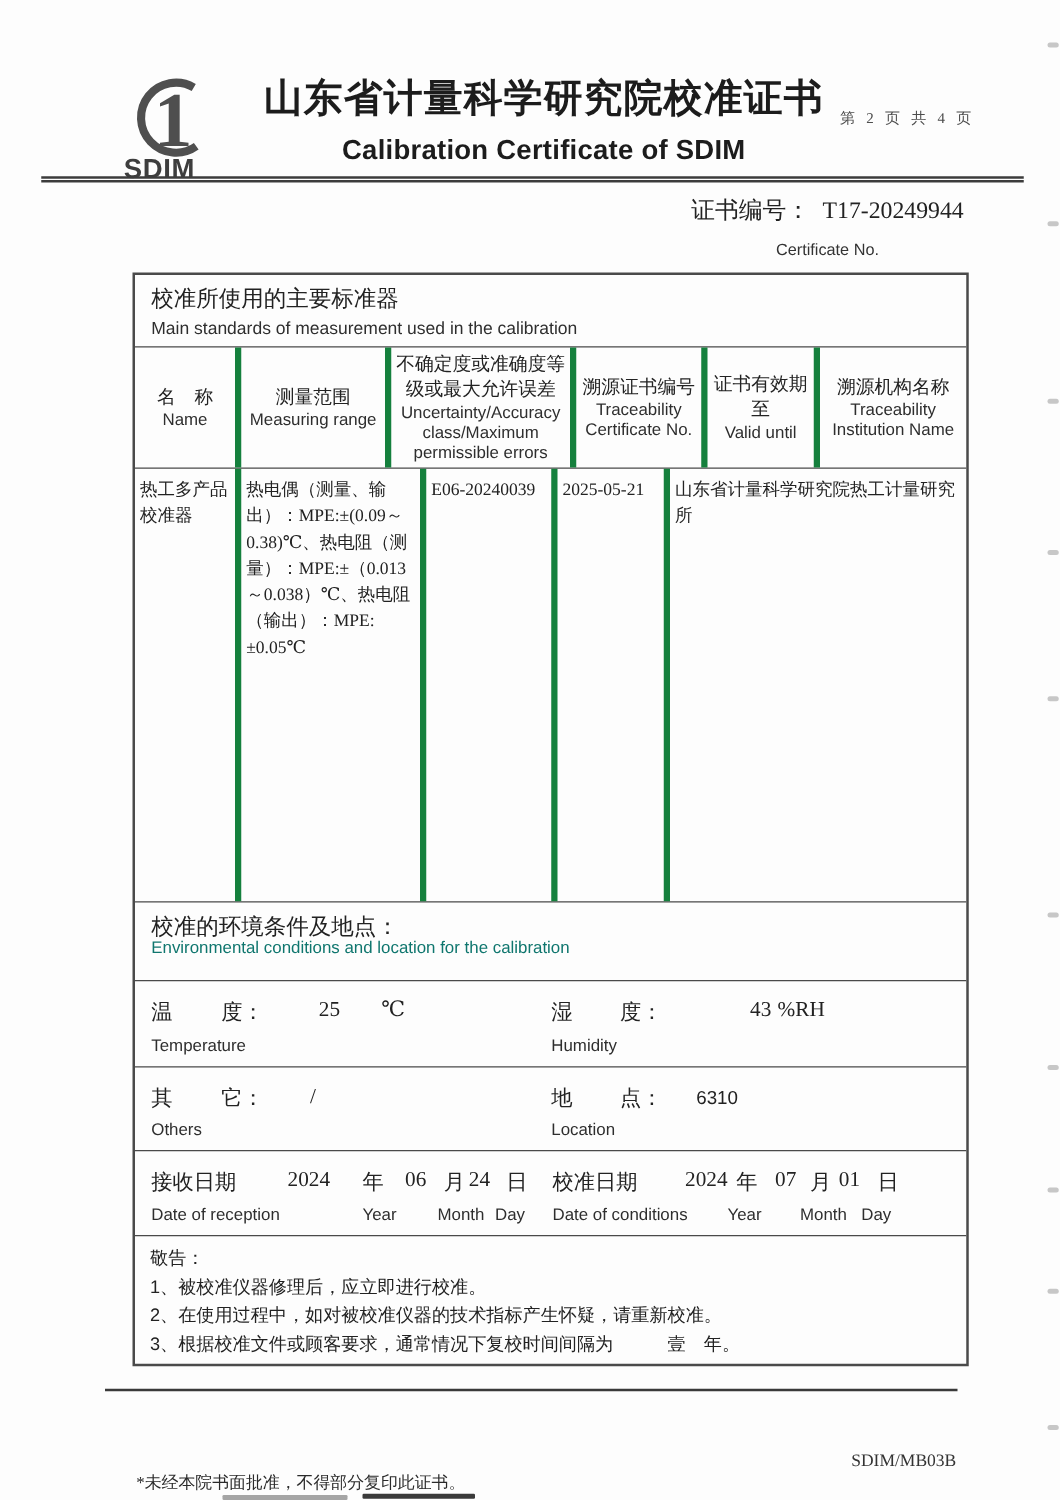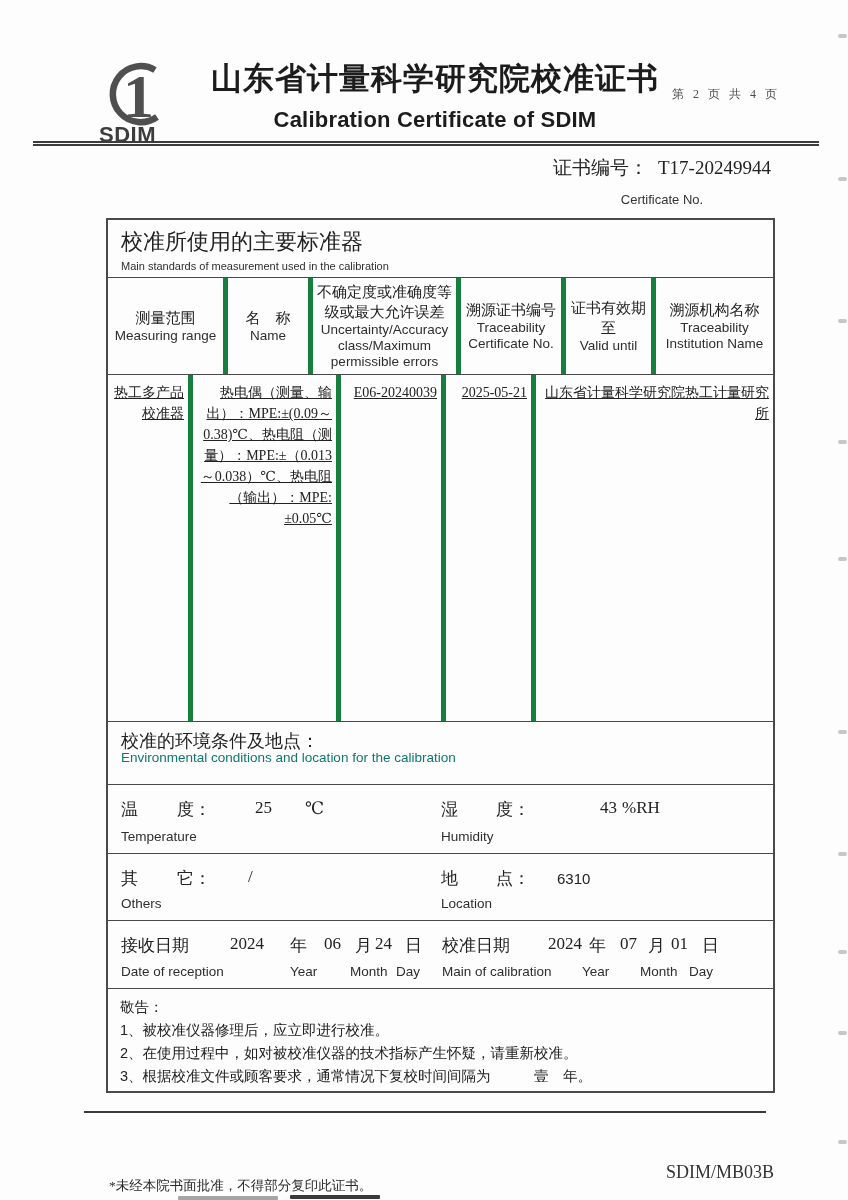--- a/index.html
+++ b/index.html
@@ -25,50 +25,50 @@
   .cert-line1 { font-size:19px; color:#222; white-space:nowrap; }
   .cert-line1 .val { margin-left:10px; }
   .cert-line2 { margin-top:11px; font-size:13px; color:#333; }
 
   
   .main-box { position:absolute; left:106px; top:218px; width:669px; height:875px;
               border:2px solid #4a4a4a; background:transparent; }
   .row { position:relative; width:100%; border-bottom:1px solid #4a4a4a; }
   .row:last-child { border-bottom:none; }
   .row-a { height:58px; padding:7px 13px 0 13px; }
-  .row-a .t-cn { font-size:22px; color:#222; }
-  .row-a .t-en { font-size:11px; color:#2e2e2e; margin-top:3px; }
+  .row-a .t-cn { font-size:18px; color:#222; }
+  .row-a .t-en { font-size:14px; color:#2e2e2e; margin-top:3px; }
   .row-b { height:97px; display:flex; }
   .row-c { height:347px; display:flex; }
   .cell { border-right:5px solid #15803d; height:100%; overflow:hidden; }
   .cell:last-child { border-right:none; }
   .c1 { width:85px; } .c2 { width:120px; } .c3 { width:148px; }
   .c4 { width:105px; } .c5 { width:90px; } .c6 { flex:1; }
   .hcell { display:flex; flex-direction:column; align-items:center; justify-content:center;
            text-align:center; padding:2px 4px; }
   .hcell .h-cn { font-size:15px; line-height:1.3; color:#222; }
   .hcell .h-en { font-size:13.5px; line-height:1.18; color:#2e2e2e; margin-top:1px; }
-  .dcell { padding:7px 4px 0 4px; text-align:right; font-size:14px; line-height:1.5; color:#222;text-decoration:underline; }
+  .dcell { padding:7px 4px 0 4px; text-align:left; font-size:14px; line-height:1.5; color:#222; }
 
   .row-d { height:63px; }
   .sec-title-cn { position:absolute; left:13px; top:7px; font-size:18px; color:#222; }
   .sec-title-en { position:absolute; left:13px; bottom:19px; font-size:13.5px; color:#0f766e; }
 
   .row-e { height:69px; } .row-f { height:67px; } .row-g { height:68px; }
   .fld { position:absolute; top:13px; font-size:17px; color:#222; white-space:nowrap; }
   .fld-en { position:absolute; bottom:9px; font-size:13.5px; color:#2e2e2e; white-space:nowrap; }
   .fld-val { font-family:"Liberation Serif","DejaVu Serif",serif; }
 
   .row-h { height:103px; padding:7px 12px 0 12px; }
   .row-h .n-line { font-size:14.5px; line-height:1.58; color:#222; }
 
   
   .footer-rule { position:absolute; left:84px; top:1111px; width:682px; border-top:2px solid #3a3a3a; }
   .footnotes { position:absolute; left:109px; top:1176px; font-size:13.5px; line-height:1.55; color:#2a2a2a; }
-  .form-no { position:absolute; left:666px; top:1162px; font-size:18px; color:#333; }
+  .form-no { position:absolute; left:681px; top:1162px; font-size:14px; color:#333; }
 
   
   .scan-mark { position:absolute; right:1px; width:9px; height:4px; background:#9a9a9a;
                opacity:0.55; border-radius:2px; }
   .smudge { position:absolute; height:4px; background:#3a3a3a; border-radius:1px; }
   .smudge.light { opacity:0.45; }
 </style>
 </head>
 <body>
 
@@ -95,27 +95,27 @@
   </div>
 
   <div class="main-box">
 
     <div class="row row-a">
       <div class="t-cn sans">校准所使用的主要标准器</div>
       <div class="t-en sans">Main standards of measurement used in the calibration</div>
     </div>
 
     <div class="row row-b sans">
+      <div class="cell hcell c1">
+        <div class="h-cn">名　称</div>
+        <div class="h-en">Name</div>
+      </div>
       <div class="cell hcell c2">
         <div class="h-cn">测量范围</div>
         <div class="h-en">Measuring range</div>
-      </div>
-      <div class="cell hcell c1">
-        <div class="h-cn">名　称</div>
-        <div class="h-en">Name</div>
       </div>
       <div class="cell hcell c3">
         <div class="h-cn">不确定度或准确度等级或最大允许误差</div>
         <div class="h-en">Uncertainty/Accuracy class/Maximum permissible errors</div>
       </div>
       <div class="cell hcell c4">
         <div class="h-cn">溯源证书编号</div>
         <div class="h-en">Traceability Certificate No.</div>
       </div>
       <div class="cell hcell c5">
@@ -177,21 +177,21 @@
       <span class="fld fld-val" style="left:440px">2024</span>
       <span class="fld" style="left:481px">年</span>
       <span class="fld fld-val" style="left:512px">07</span>
       <span class="fld" style="left:540px">月</span>
       <span class="fld fld-val" style="left:563px">01</span>
       <span class="fld" style="left:594px">日</span>
       <span class="fld-en sans" style="left:13px">Date of reception</span>
       <span class="fld-en sans" style="left:182px">Year</span>
       <span class="fld-en sans" style="left:242px">Month</span>
       <span class="fld-en sans" style="left:288px">Day</span>
-      <span class="fld-en sans" style="left:334px">Main of calibration</span>
+      <span class="fld-en sans" style="left:334px">Date of conditions</span>
       <span class="fld-en sans" style="left:474px">Year</span>
       <span class="fld-en sans" style="left:532px">Month</span>
       <span class="fld-en sans" style="left:581px">Day</span>
     </div>
 
     <div class="row row-h sans">
       <div class="n-line">敬告：</div>
       <div class="n-line">1、被校准仪器修理后，应立即进行校准。</div>
       <div class="n-line">2、在使用过程中，如对被校准仪器的技术指标产生怀疑，请重新校准。</div>
       <div class="n-line">3、根据校准文件或顾客要求，通常情况下复校时间间隔为　　　壹　年。</div>

